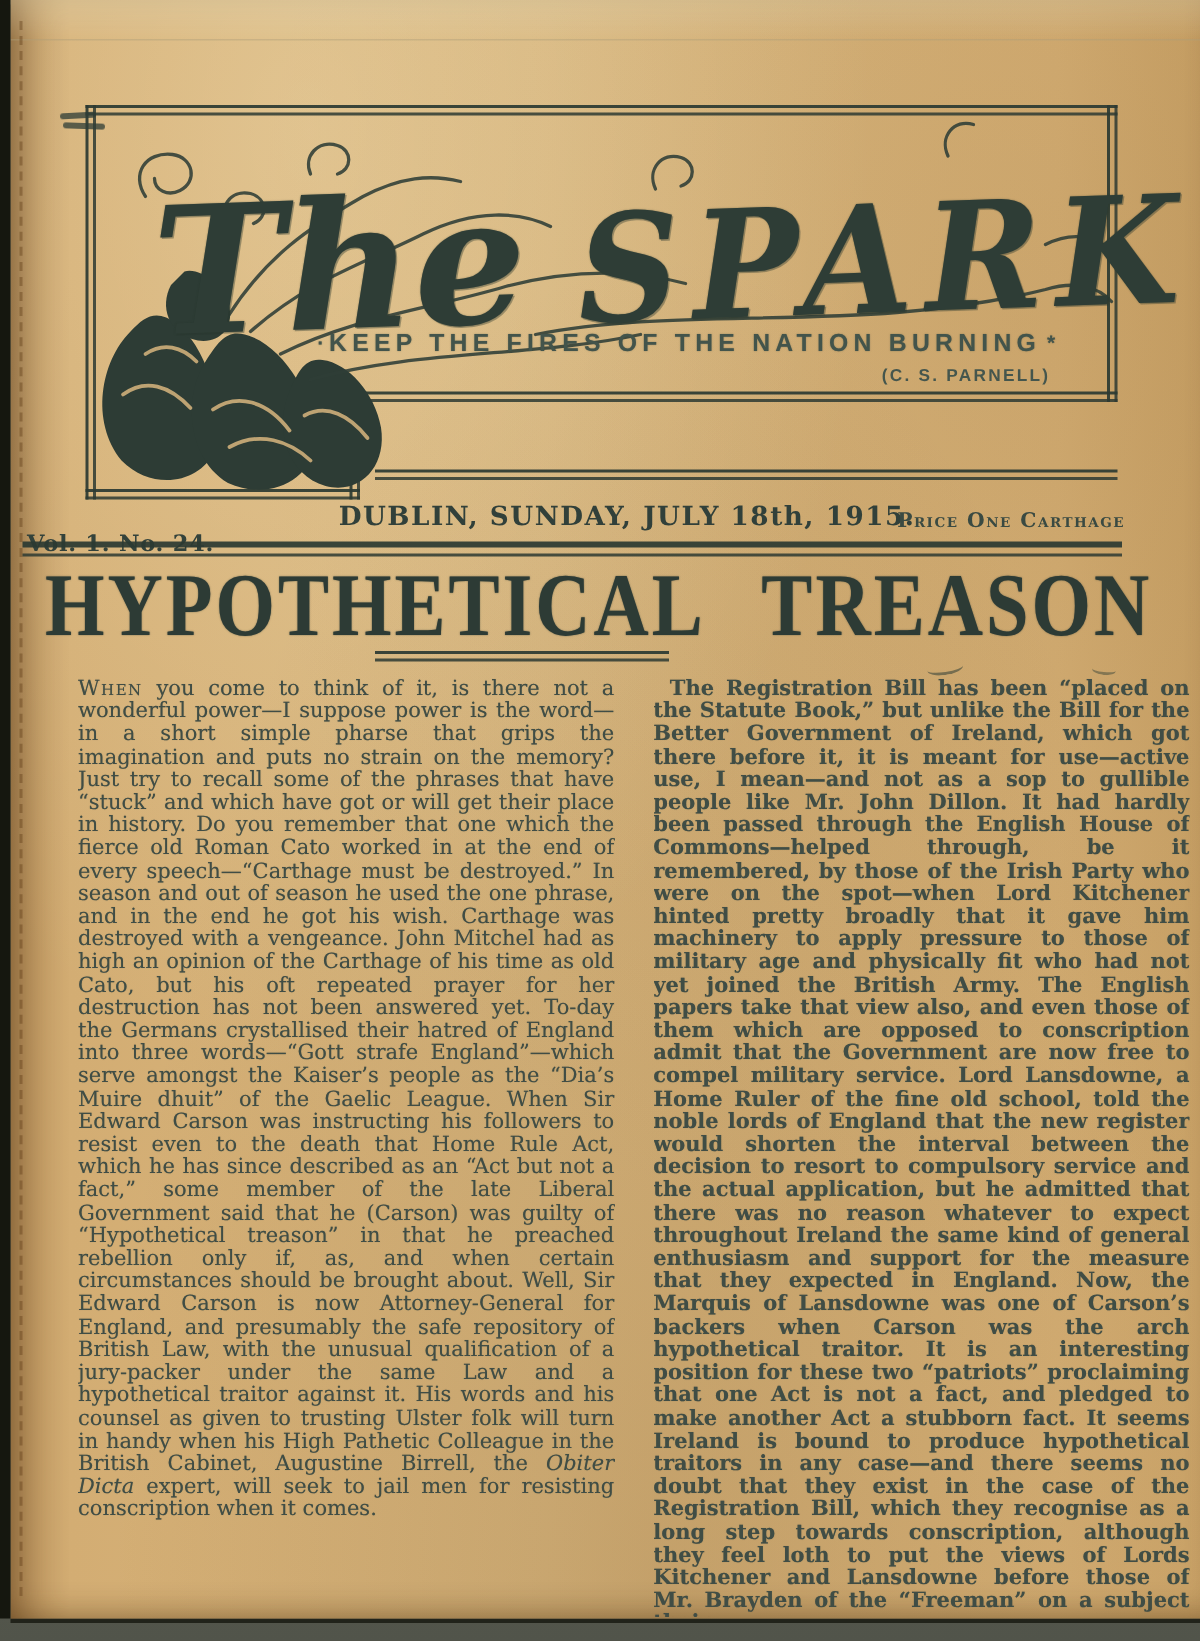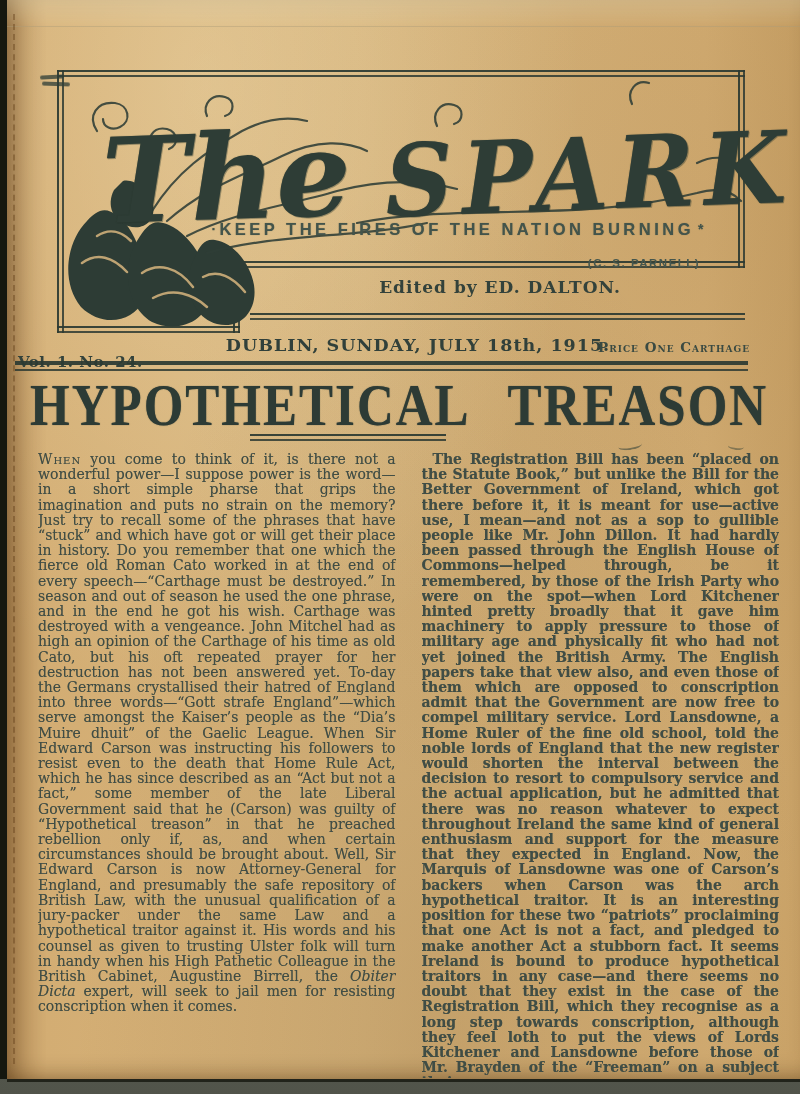--- a/index.html
+++ b/index.html
@@ -52,21 +52,21 @@
   .title-spark{font-family:"DejaVu Serif",serif;font-style:italic;font-weight:bold;font-size:94px;line-height:1.05;letter-spacing:9px;transform:scaleY(1.06);}
 
   .tagline{
     position:absolute;left:185px;top:220px;width:545px;text-align:center;
     font-family:"Liberation Sans",sans-serif;font-weight:bold;font-size:16.5px;
     letter-spacing:3.5px;color:#43544b;white-space:nowrap;
     text-shadow:0 0 1px rgba(60,75,65,.55);
   }
   .tagline .spark{letter-spacing:0;font-size:14px;vertical-align:1px;padding:0 4px;}
   .parnell{
-    position:absolute;left:555px;top:257px;width:178px;text-align:center;
+    position:absolute;left:555px;top:245px;width:178px;text-align:center;
     font-family:"Liberation Sans",sans-serif;font-weight:bold;font-size:11.5px;
     letter-spacing:1.5px;color:#45564d;
   }
   .edited{
     position:absolute;left:250px;top:277px;width:500px;text-align:center;
     font-weight:bold;font-size:17px;letter-spacing:1px;color:#33423b;
   }
 
   .vol{position:absolute;left:18px;top:338px;font-weight:bold;font-size:15px;color:#33423b;letter-spacing:.5px;margin-top:15px;}
   .dateline{position:absolute;left:168px;top:335px;width:500px;text-align:center;
@@ -80,21 +80,21 @@
     letter-spacing:2px;word-spacing:26px;color:#2d3b35;
     transform:scaleY(1.17);transform-origin:top center;
     text-shadow:0 0 1px rgba(45,59,53,.7);white-space:nowrap;
   }
   .ink-smudge{position:absolute;left:618px;top:441px;width:24px;height:9px;
     border-bottom:2px solid rgba(47,62,54,.55);border-radius:50%;transform:rotate(-8deg);}
   .ink-smudge2{position:absolute;left:728px;top:443px;width:16px;height:7px;
     border-bottom:2px solid rgba(47,62,54,.45);border-radius:50%;transform:rotate(6deg);}
 
   .article{
-    position:absolute;left:38px;top:452px;width:741px;height:626px;overflow:hidden;
+    position:absolute;left:52px;top:452px;width:741px;height:626px;overflow:hidden;
     display:flex;gap:26px;
   }
   .col{width:363px;height:626px;overflow:hidden;text-align:justify;
     font-family:"DejaVu Serif",serif;font-size:14px;line-height:15.2px;
     color:var(--body-ink);text-shadow:0 0 .5px rgba(62,75,68,.5);}
   .col p{margin:0;}
   .col .indent{text-indent:11px;display:block;font-weight:bold;}
   .lead-word{font-variant:small-caps;letter-spacing:1px;}
   .it{font-style:italic;}
 </style>
@@ -150,21 +150,20 @@
 
   <div class="title-row">
     <span class="title-the">The</span>
     <span class="title-spark">SPARK</span>
   </div>
 
   <div class="tagline">
     <span class="spark">∙</span><span>KEEP THE FIRES OF THE NATION BURNING</span><span class="spark">*</span>
   </div>
   <div class="parnell">(C. S. PARNELL)</div>
-  <div class="edited">Edited by ED. DALTON.</div>
 
   <div class="dr-h" style="left:250px;top:313px;width:495px;"></div>
 
   <div class="vol">Vol. 1.  No. 24.</div>
   <div class="dateline">DUBLIN, SUNDAY, JULY 18th, 1915.</div>
   <div class="price">Price One Carthage</div>
 
   <div class="dr-h dr-heavy" style="left:15px;top:361px;width:733px;"></div>
 
   <div class="headline">HYPOTHETICAL  TREASON</div>

